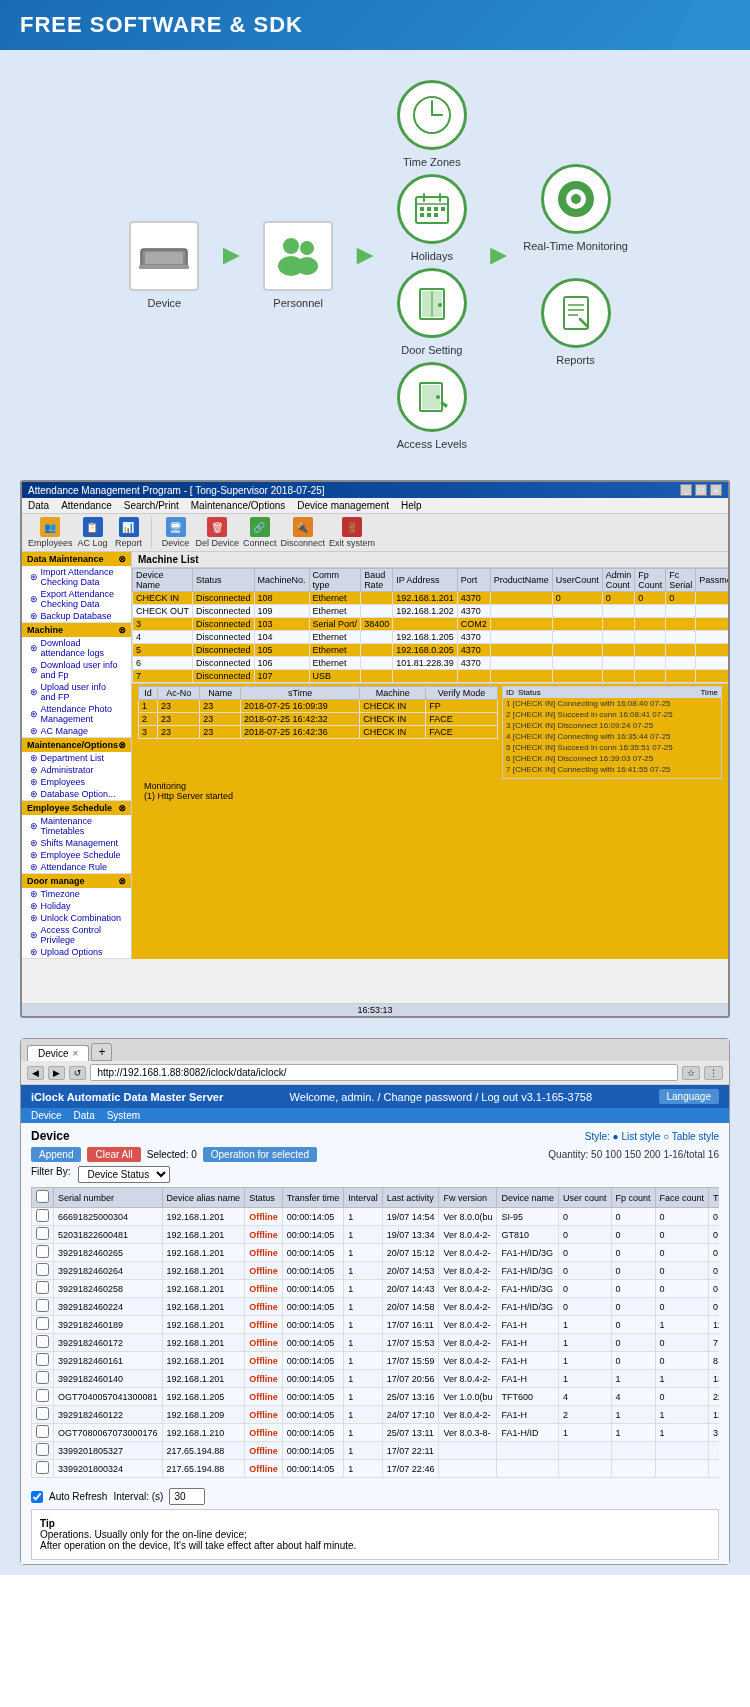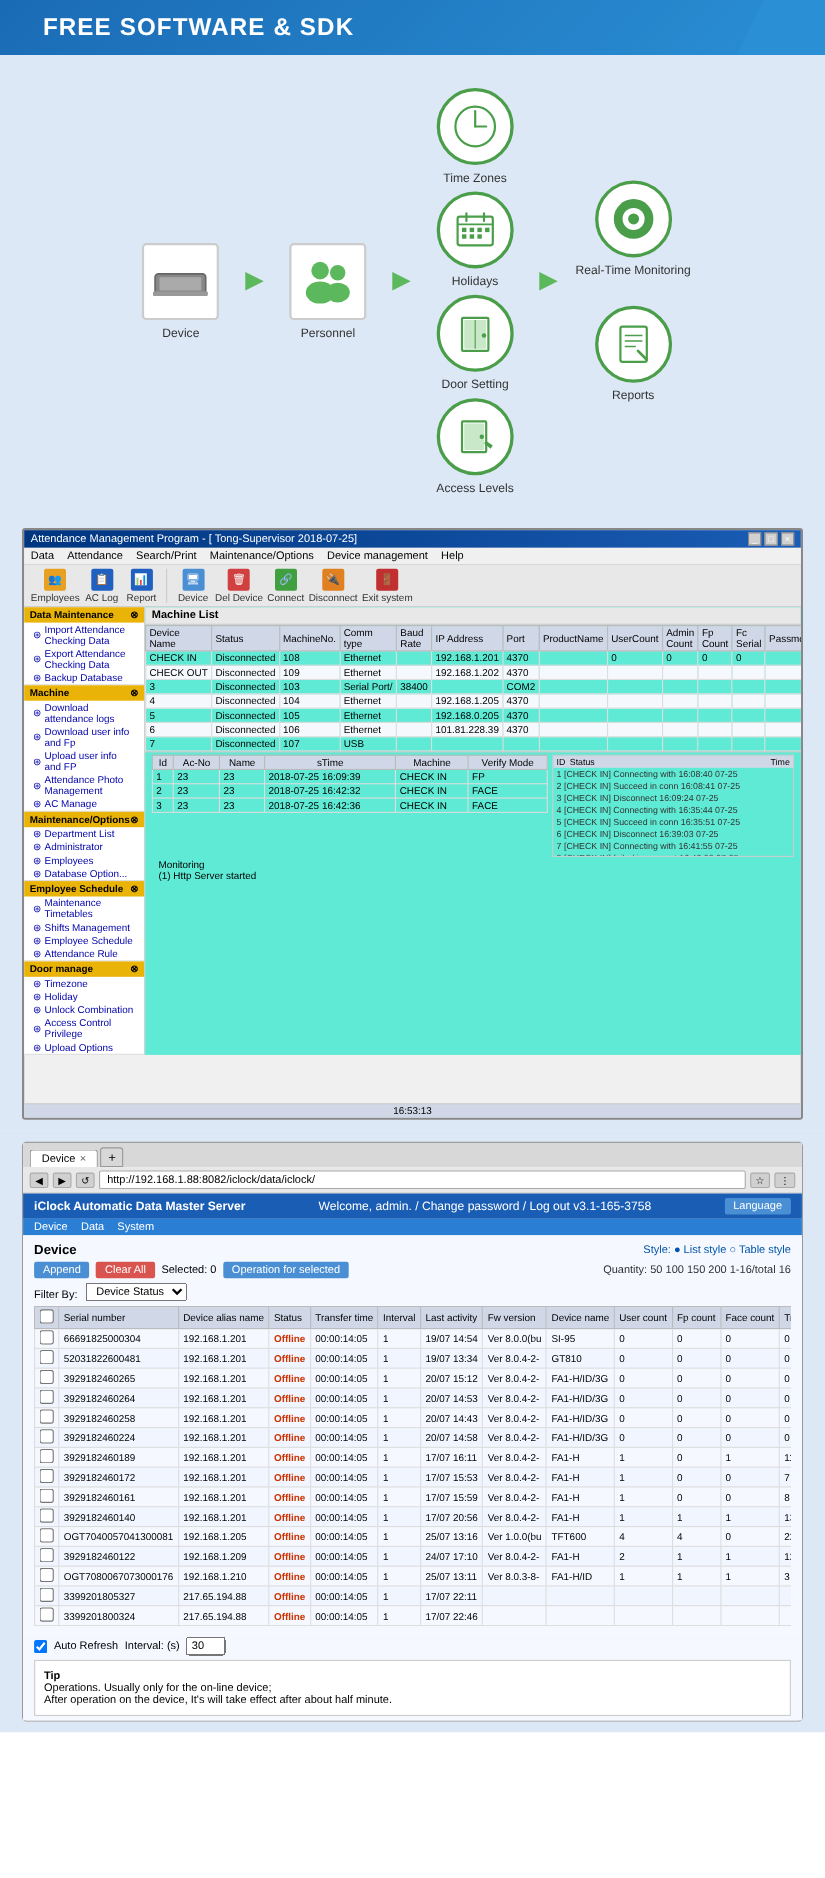--- a/index.html
+++ b/index.html
@@ -11,21 +11,20 @@
       padding: 12px 20px;
       display: flex;
       align-items: center;
       position: relative;
     }
     .header-banner h1 {
       color: #fff;
       font-size: 22px;
       font-weight: 900;
       letter-spacing: 1px;
-      margin-left: 19px;
     }
     .header-accent {
       position: absolute;
       right: 0; top: 0;
       width: 80px; height: 100%;
       background: #2a8fd4;
       clip-path: polygon(30% 0%, 100% 0%, 100% 100%, 0% 100%);
     }
 
     
@@ -175,21 +174,21 @@
     .att-sidebar-item {
       padding: 1px 8px;
       display: flex;
       align-items: center;
       gap: 3px;
       color: #0000aa;
       cursor: pointer;
     }
     .att-main {
       flex: 1;
-      background: #5eead4;
+      background: #eab308;
       overflow: hidden;
     }
     .att-machine-list-header {
       background: #e8e8e8;
       padding: 2px 6px;
       font-weight: bold;
       font-size: 10px;
       border-bottom: 1px solid #ccc;
     }
     .att-table {
@@ -366,21 +365,21 @@
       color: #fff;
       border: none;
       padding: 2px 8px;
       border-radius: 2px;
       font-size: 10px;
       cursor: pointer;
     }
     .iclock-btn.red { background: #d9534f; }
     .filter-row {
       display: flex;
-      align-items: flex-end;
+      align-items: flex-start;
       gap: 8px;
       margin-bottom: 4px;
       font-size: 10px;
     }
     .iclock-table {
       width: 100%;
       border-collapse: collapse;
       font-size: 9px;
     }
     .iclock-table th {

